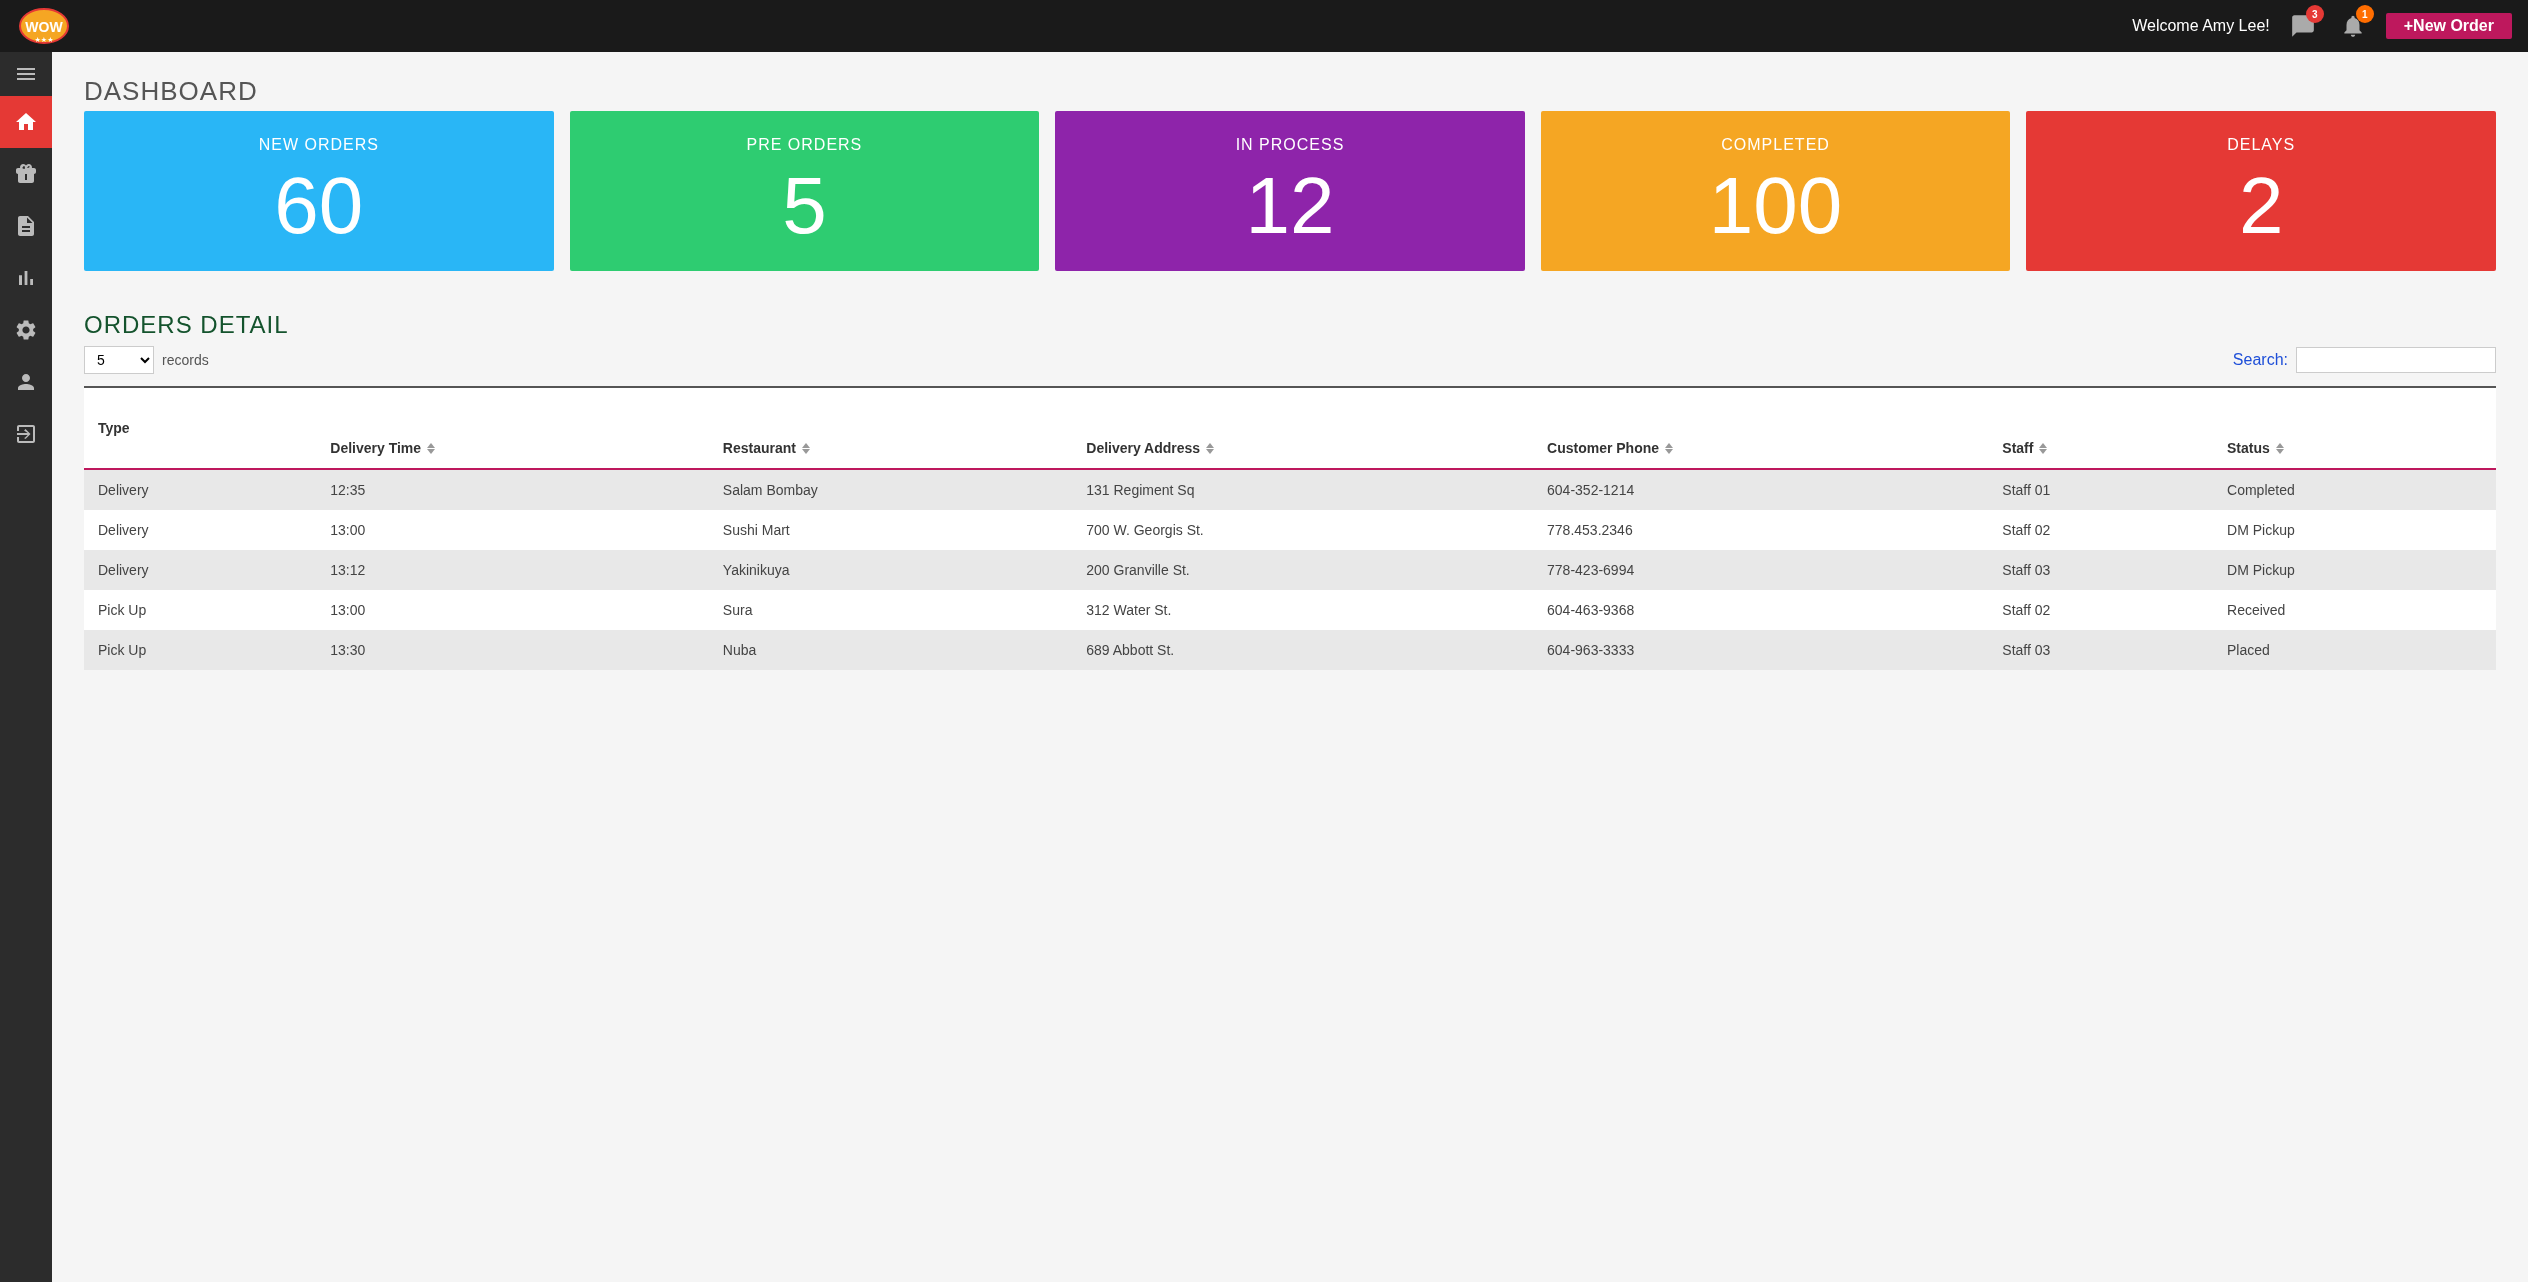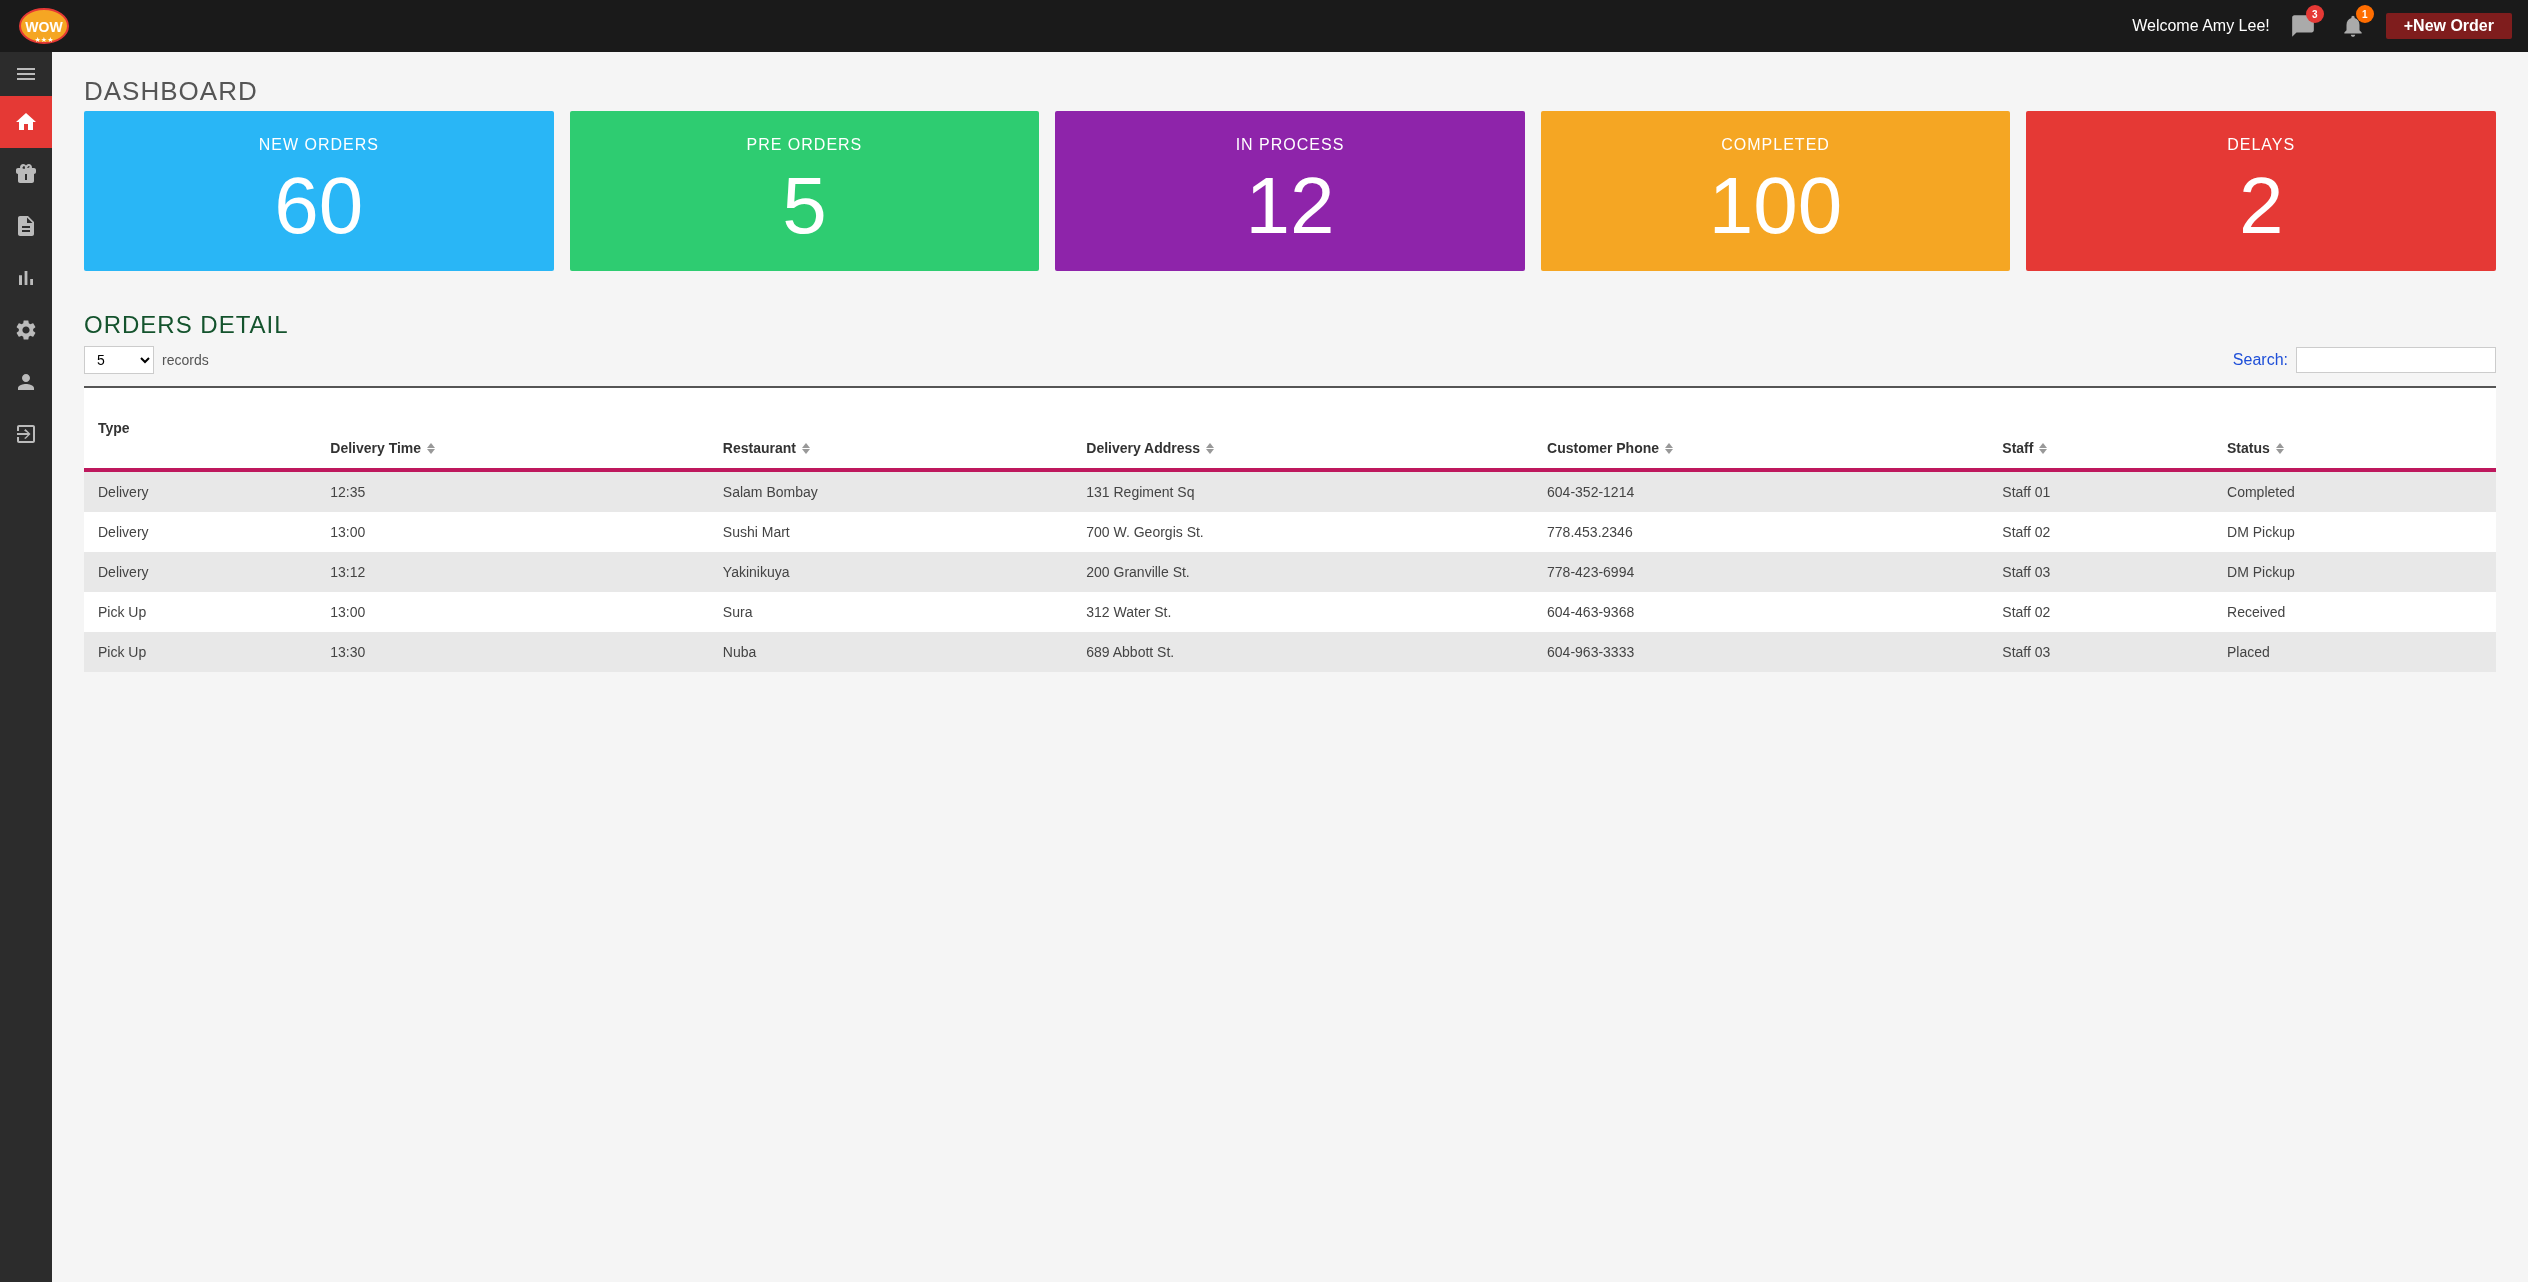--- a/index.html
+++ b/index.html
@@ -58,21 +58,21 @@
       font-size: 10px;
       width: 18px;
       height: 18px;
       display: flex;
       align-items: center;
       justify-content: center;
       font-weight: bold;
     }
     .badge-orange { background: #ff6d00; }
     .new-order-btn {
-      background: #7f1d1d;
+      background: #be185d;
       color: #fff;
       border: none;
       padding: 4px 18px;
       font-size: 16px;
       font-weight: bold;
       cursor: pointer;
       border-radius: 2px;
       white-space: nowrap;
     }
 
@@ -222,21 +222,21 @@
 
     
     .orders-table {
       width: 100%;
       border-collapse: collapse;
       background: #fff;
       font-size: 14px;
     }
     .orders-table thead tr {
       border-top: 2px solid #555;
-      border-bottom: 4px solid #be185d;
+      border-bottom: 2px solid #be185d;
     }
     .orders-table thead th {
       padding: 12px 14px;
       text-align: left;
       font-weight: bold;
       color: #333;
       white-space: nowrap;
     }
     .th-with-sort {
       display: flex;

